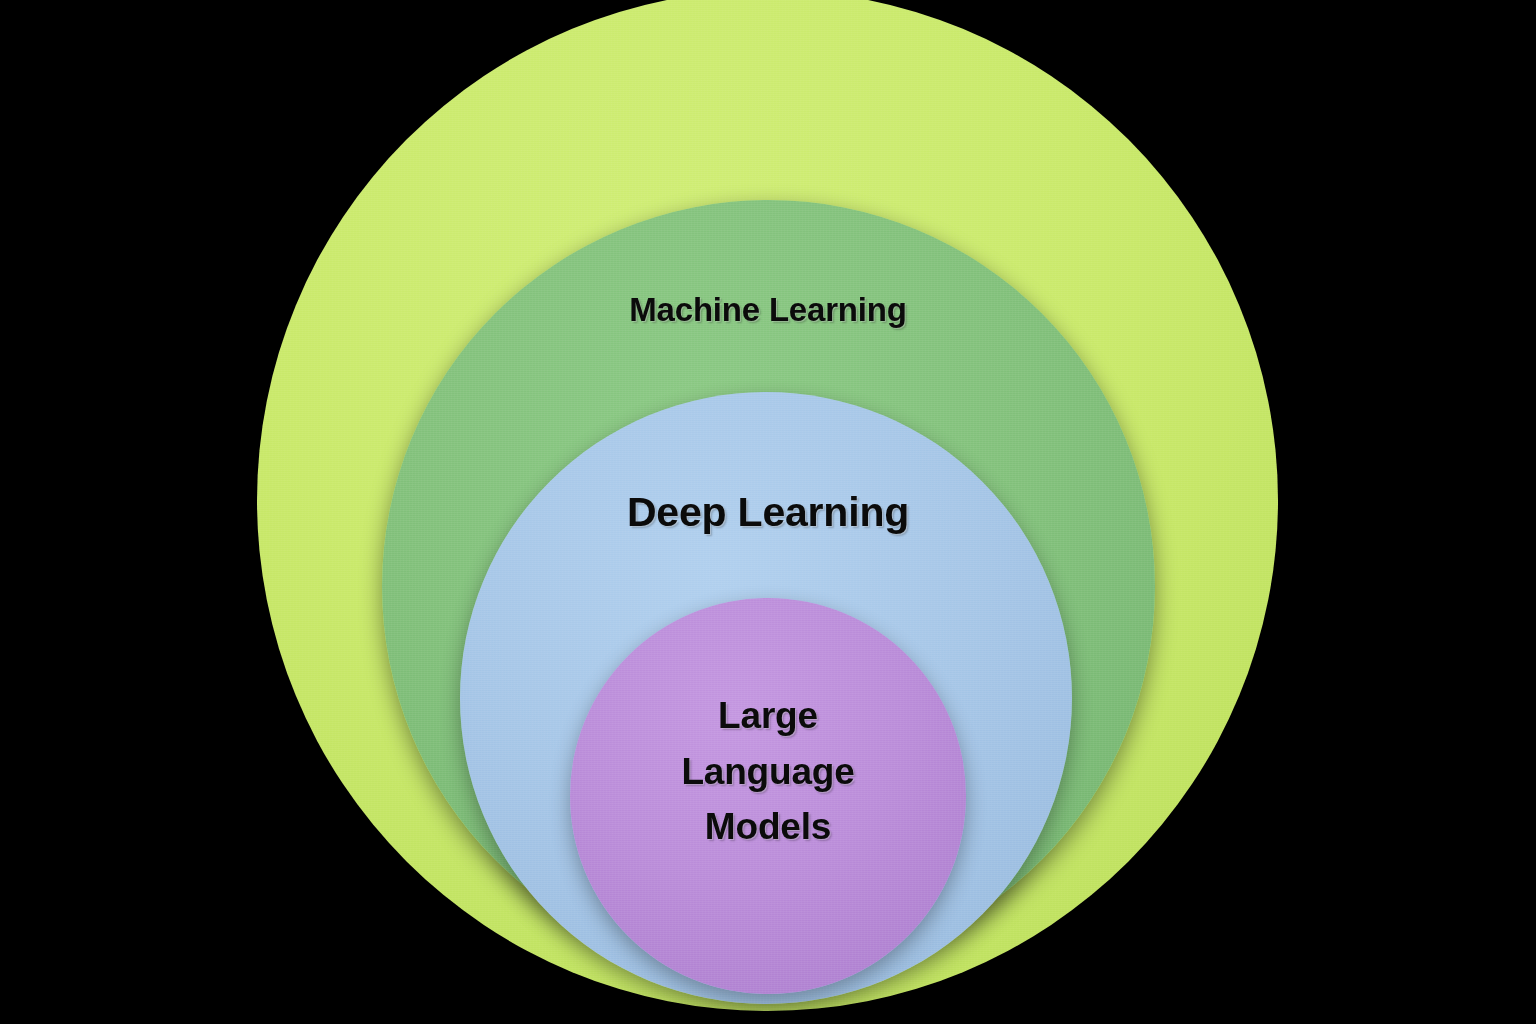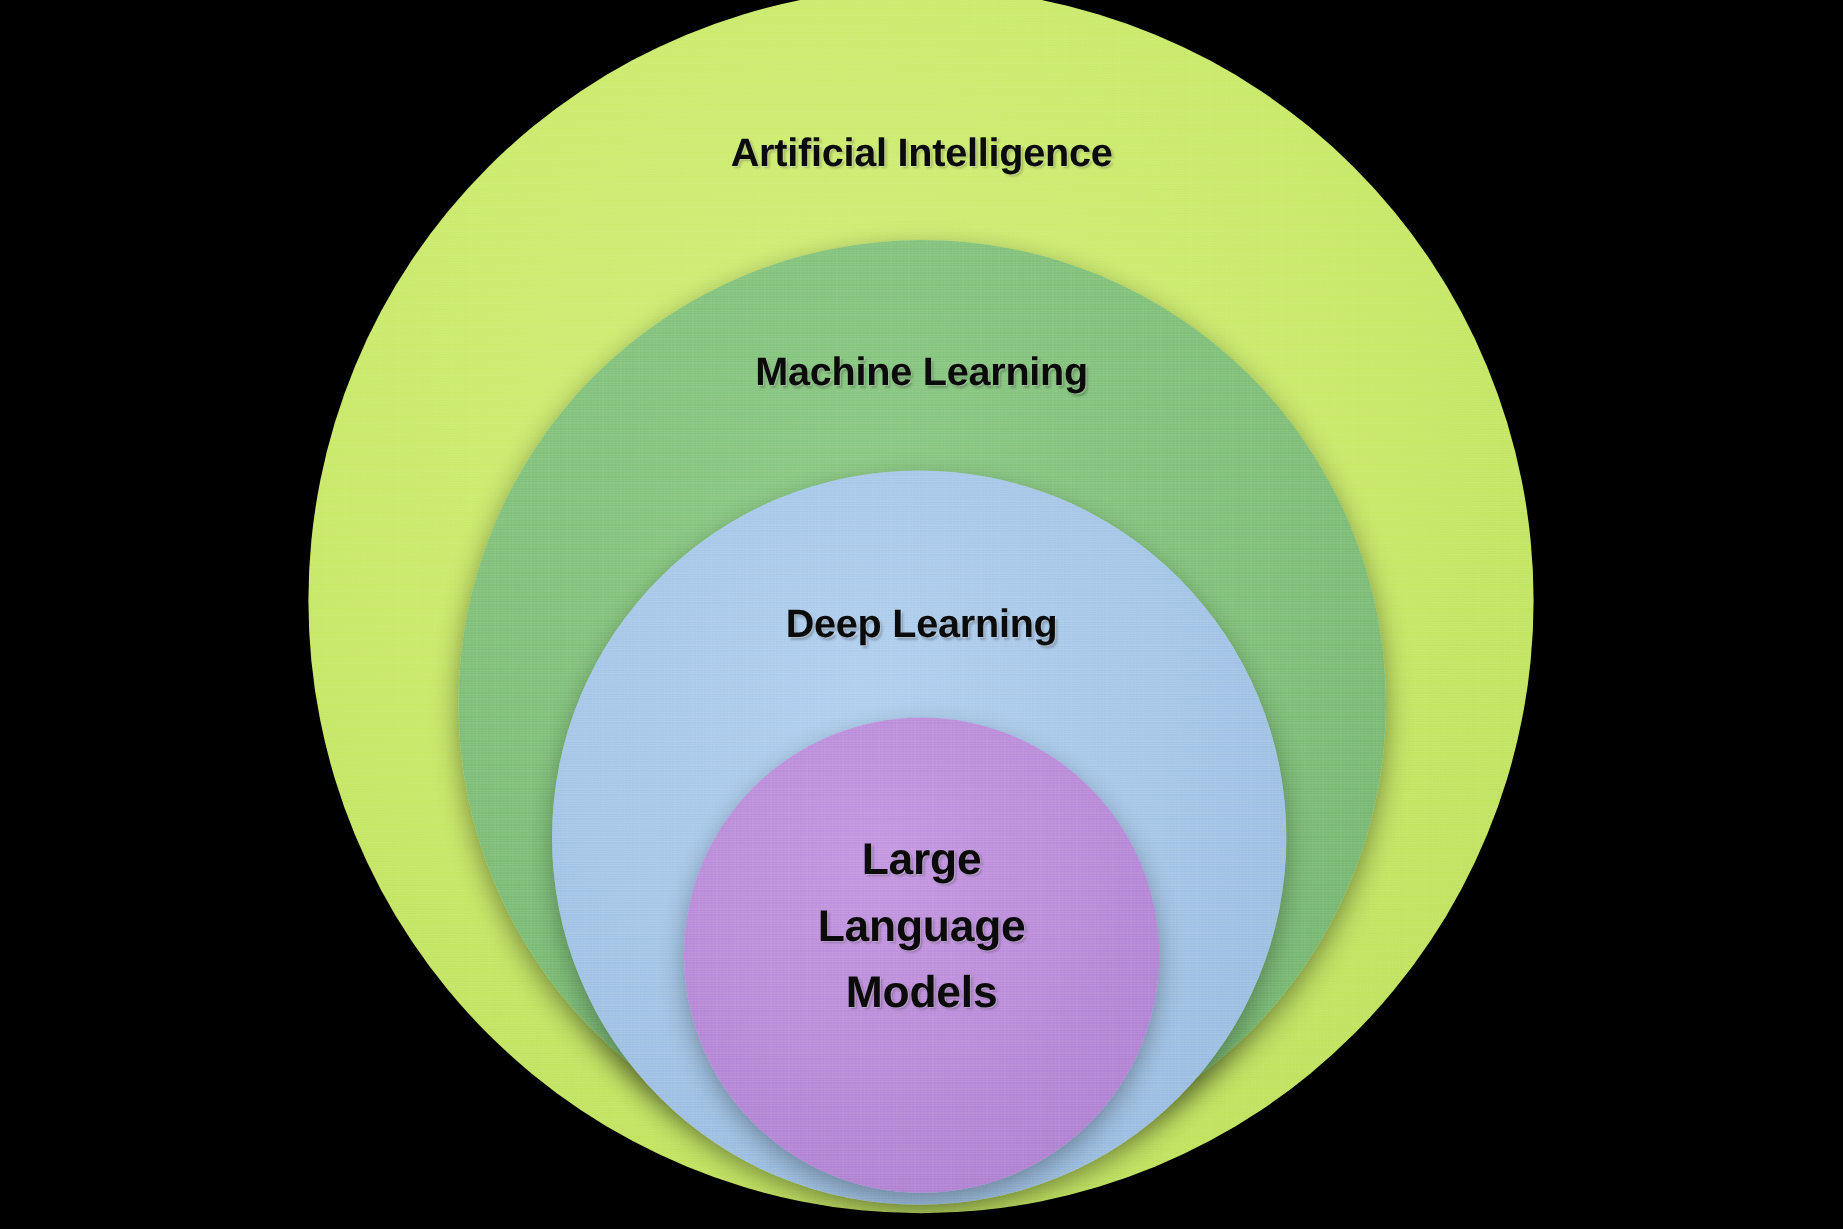--- a/index.html
+++ b/index.html
@@ -87,37 +87,36 @@
     letter-spacing: -0.2px;
     text-shadow: 1px 1px 0 rgba(255,255,255,0.28),
                  2px 2px 2px rgba(0,0,0,0.22);
     white-space: pre-line;
     line-height: 1.14;
     z-index: 5;
     user-select: none;
   }
   #label-ai  { left: 0; top: 108px; font-size: 33px; }
   #label-ml  { left: 0; top: 291px; font-size: 33px; }
-  #label-dl  { left: 0; top: 501px; font-size: 33px; }
+  #label-dl  { left: 0; top: 489px; font-size: 41px; }
   #label-llm { left: 0; top: 688px; font-size: 37px; line-height: 1.5; }
 </style>
 </head>
 <body>
 
 <div id="stage">
 
   <div class="circle" id="circle-ai"></div>
 
   <div class="circle" id="circle-ml"></div>
 
   <div class="circle" id="circle-dl"></div>
 
   <div class="circle" id="circle-llm"></div>
 
-  <div class="label" id="label-ai">Artificial Intelligence</div>
 
   <div class="label" id="label-ml">Machine Learning</div>
 
   <div class="label" id="label-dl">Deep Learning</div>
 
   <div class="label" id="label-llm">Large
 Language
 Models</div>
 
 </div>

